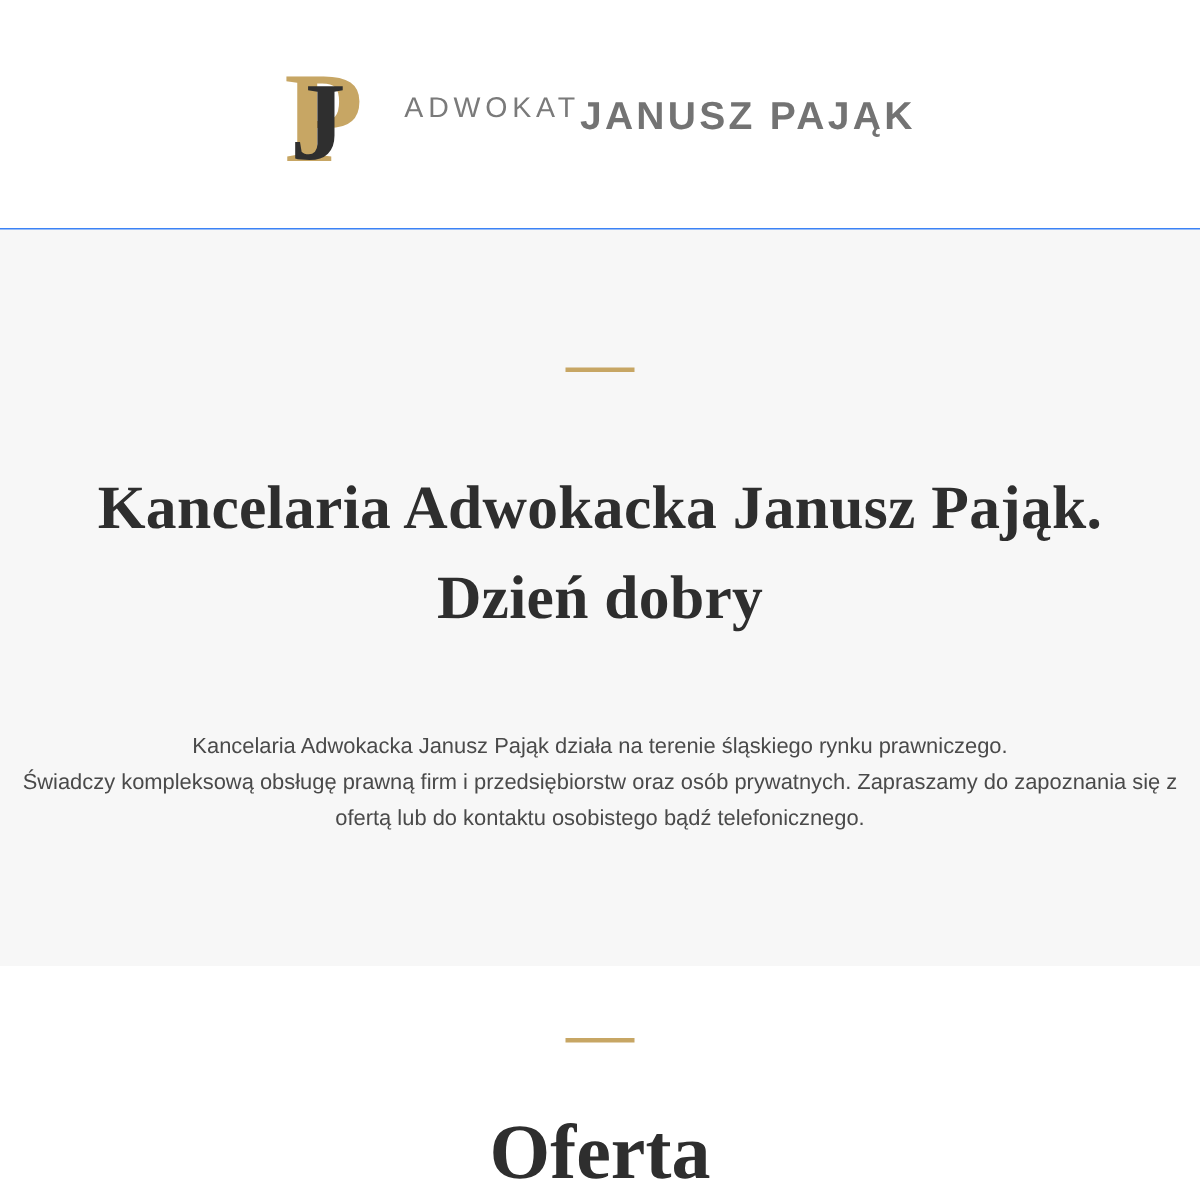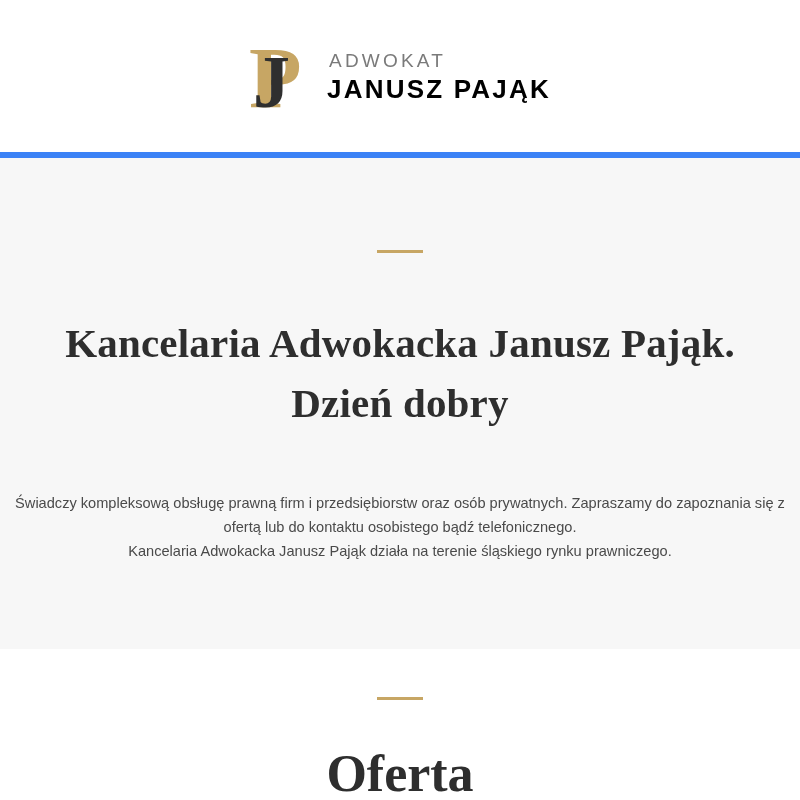--- a/index.html
+++ b/index.html
@@ -53,48 +53,48 @@
     left: 4px;
     top: 8px;
     font-family: "Liberation Serif", serif;
     font-size: 74px;
     line-height: 74px;
     font-weight: 700;
     color: #2f2f2f;
   }
   .logo-text {
     display: flex;
-    flex-direction: column;
+    flex-direction: row;
     justify-content: center;
     padding-top: 2px;
   }
   .logo-text .line-top {
     font-family: "Liberation Sans", sans-serif;
     font-size: 19px;
     letter-spacing: 3.2px;
     color: #7a7a7a;
     font-weight: 400;
     margin-bottom: 2px;
     padding-left: 2px;
   }
   .logo-text .line-bottom {
     font-family: "Liberation Sans", sans-serif;
     font-size: 26px;
     letter-spacing: 2.2px;
-    color: #000000;
+    color: #737373;
     font-weight: 700;
     line-height: 30px;
   }
 
   
   .hero {
     background: #f7f7f7;
     padding: 92px 0 86px;
     text-align: center;
-    border-top: 6px solid #3b82f6;
+    border-top: 1px solid #3b82f6;
   }
   .divider {
     width: 46px;
     height: 3px;
     background: #c7a664;
     margin: 0 auto 60px;
   }
   .hero-title {
     font-family: "Liberation Serif", serif;
     font-weight: 700;
@@ -153,20 +153,20 @@
     <div class="logo-text">
       <span class="line-top">ADWOKAT</span>
       <span class="line-bottom">JANUSZ PAJĄK</span>
     </div>
   </div>
 </header>
 
 <section class="hero">
   <div class="divider"></div>
   <h1 class="hero-title">Kancelaria Adwokacka Janusz Pająk. Dzień dobry</h1>
+  <p class="hero-paragraph">Kancelaria Adwokacka Janusz Pająk działa na terenie śląskiego rynku prawniczego.</p>
   <p class="hero-paragraph">Świadczy kompleksową obsługę prawną firm i przedsiębiorstw oraz osób prywatnych. Zapraszamy do zapoznania się z ofertą lub do kontaktu osobistego bądź telefonicznego.</p>
-  <p class="hero-paragraph">Kancelaria Adwokacka Janusz Pająk działa na terenie śląskiego rynku prawniczego.</p>
 </section>
 
 <section class="offer">
   <div class="divider"></div>
   <h2 class="offer-title">Oferta</h2>
 </section>
 
 </body></html>

